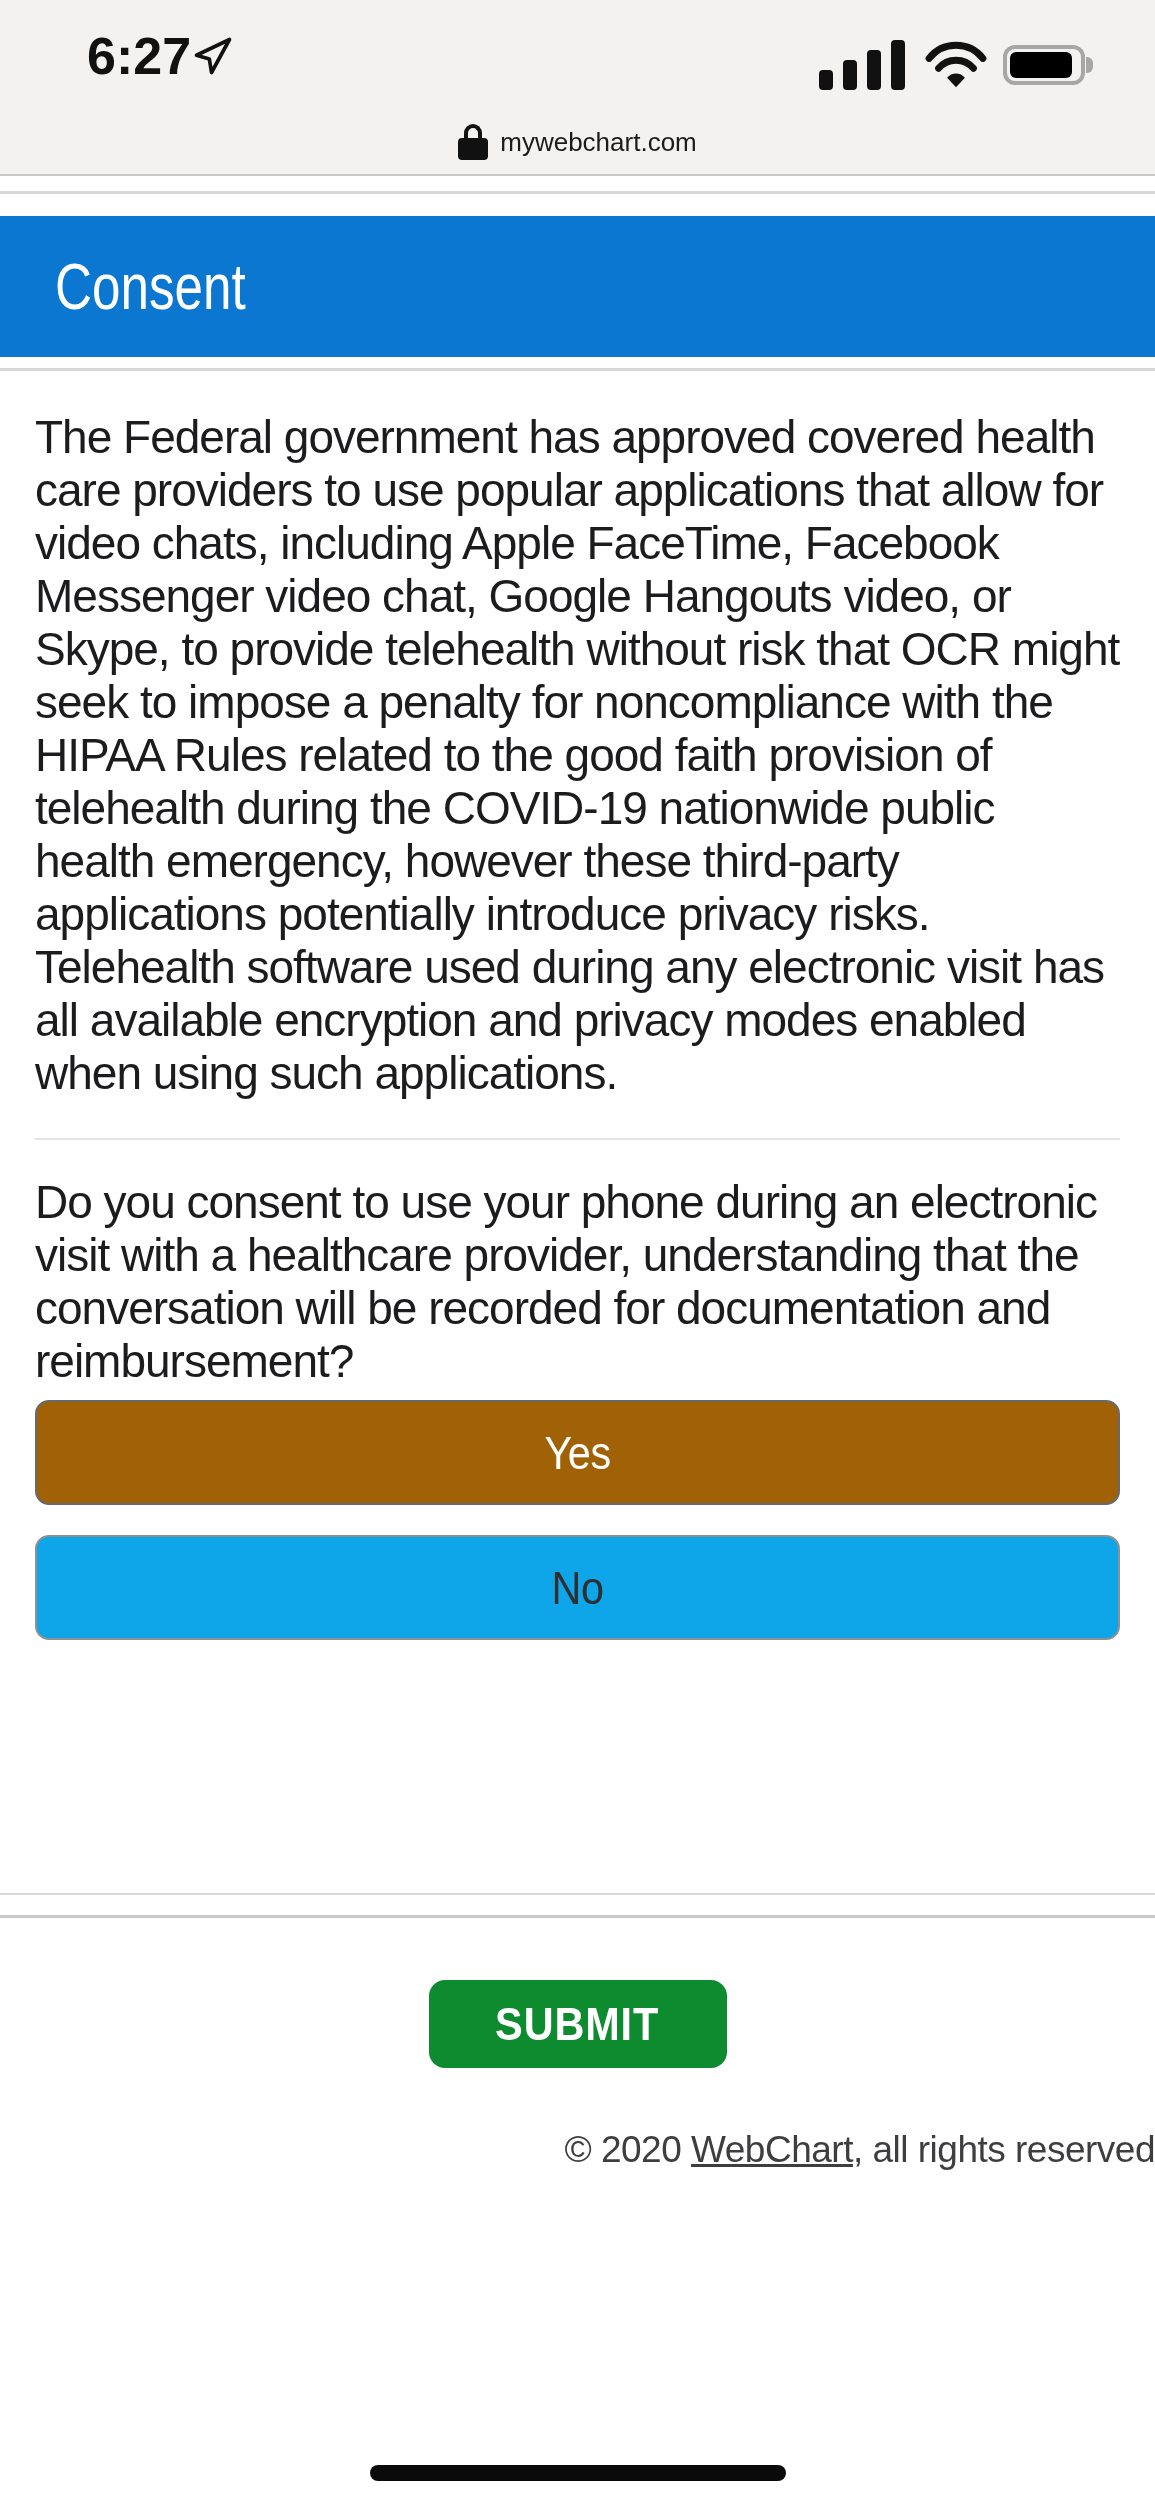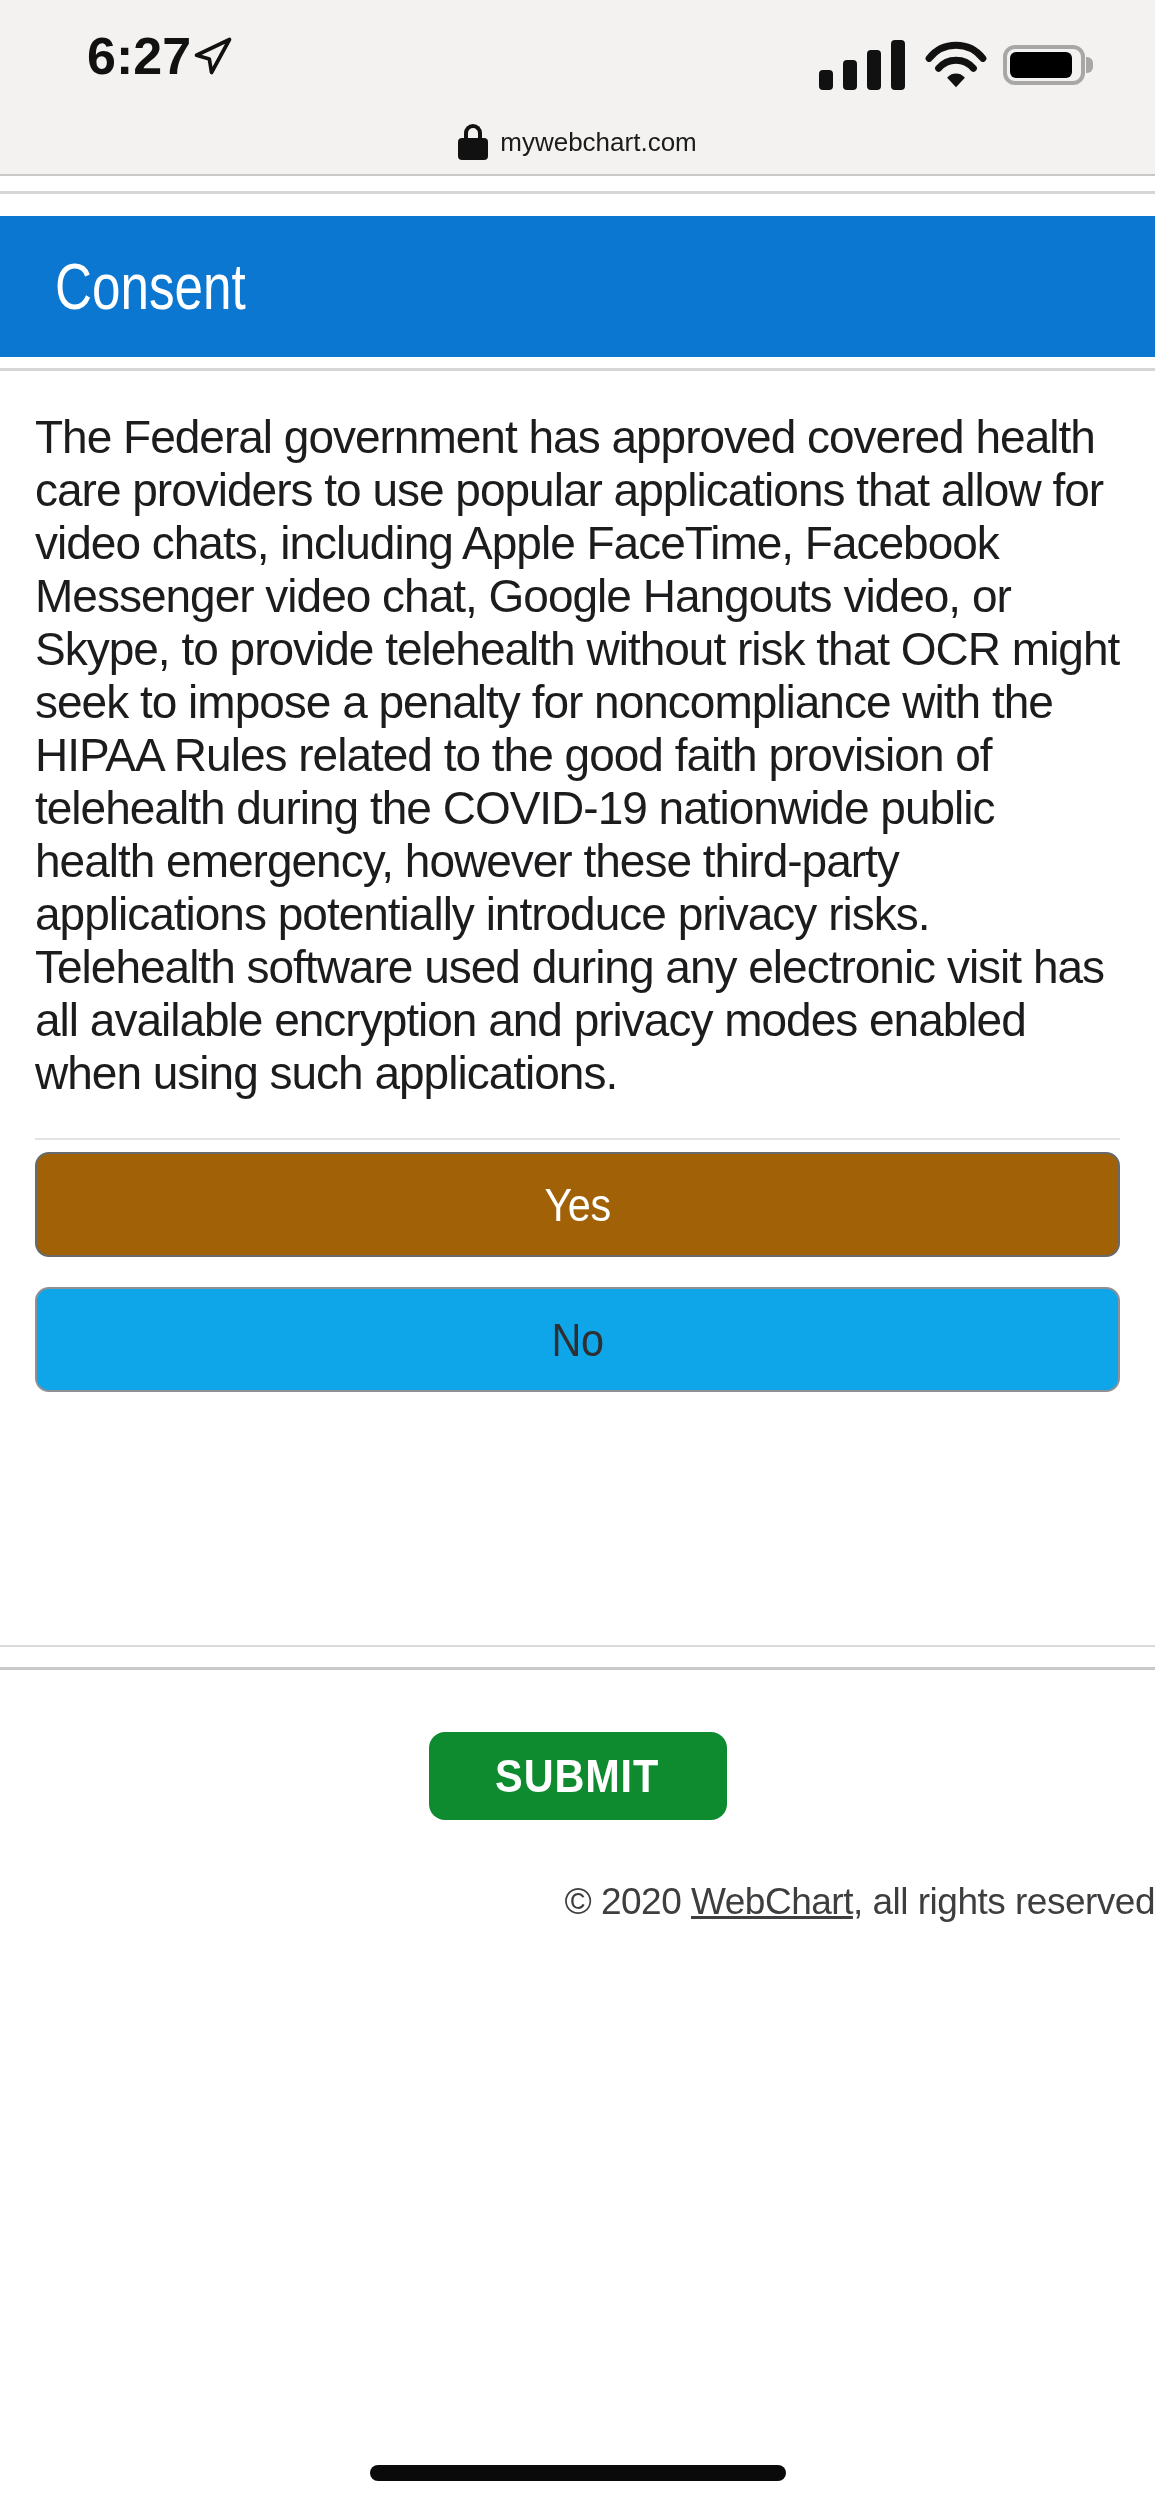--- a/index.html
+++ b/index.html
@@ -173,20 +173,21 @@
 </header>
 
 <div class="band11"></div>
 <div class="thinline"></div>
 
 <main class="content">
   <p class="para paragraph">The Federal government has approved covered health care providers to use popular applications that allow for video chats, including Apple FaceTime, Facebook Messenger video chat, Google Hangouts video, or Skype, to provide telehealth without risk that OCR might seek to impose a penalty for noncompliance with the HIPAA Rules related to the good faith provision of telehealth during the COVID-19 nationwide public health emergency, however these third-party applications potentially introduce privacy risks. Telehealth software used during any electronic visit has all available encryption and privacy modes enabled when using such applications.</p>
 
   <div class="divider"></div>
 
+  <p class="para question">Do you consent to use your phone during an electronic visit with a healthcare provider, understanding that the conversation will be recorded for documentation and reimbursement?</p>
 
   <button class="opt opt-yes">
     <span class="opt-label">Yes</span>
   </button>
 
   <button class="opt opt-no">
     <span class="opt-label">No</span>
   </button>
 
 </main>

